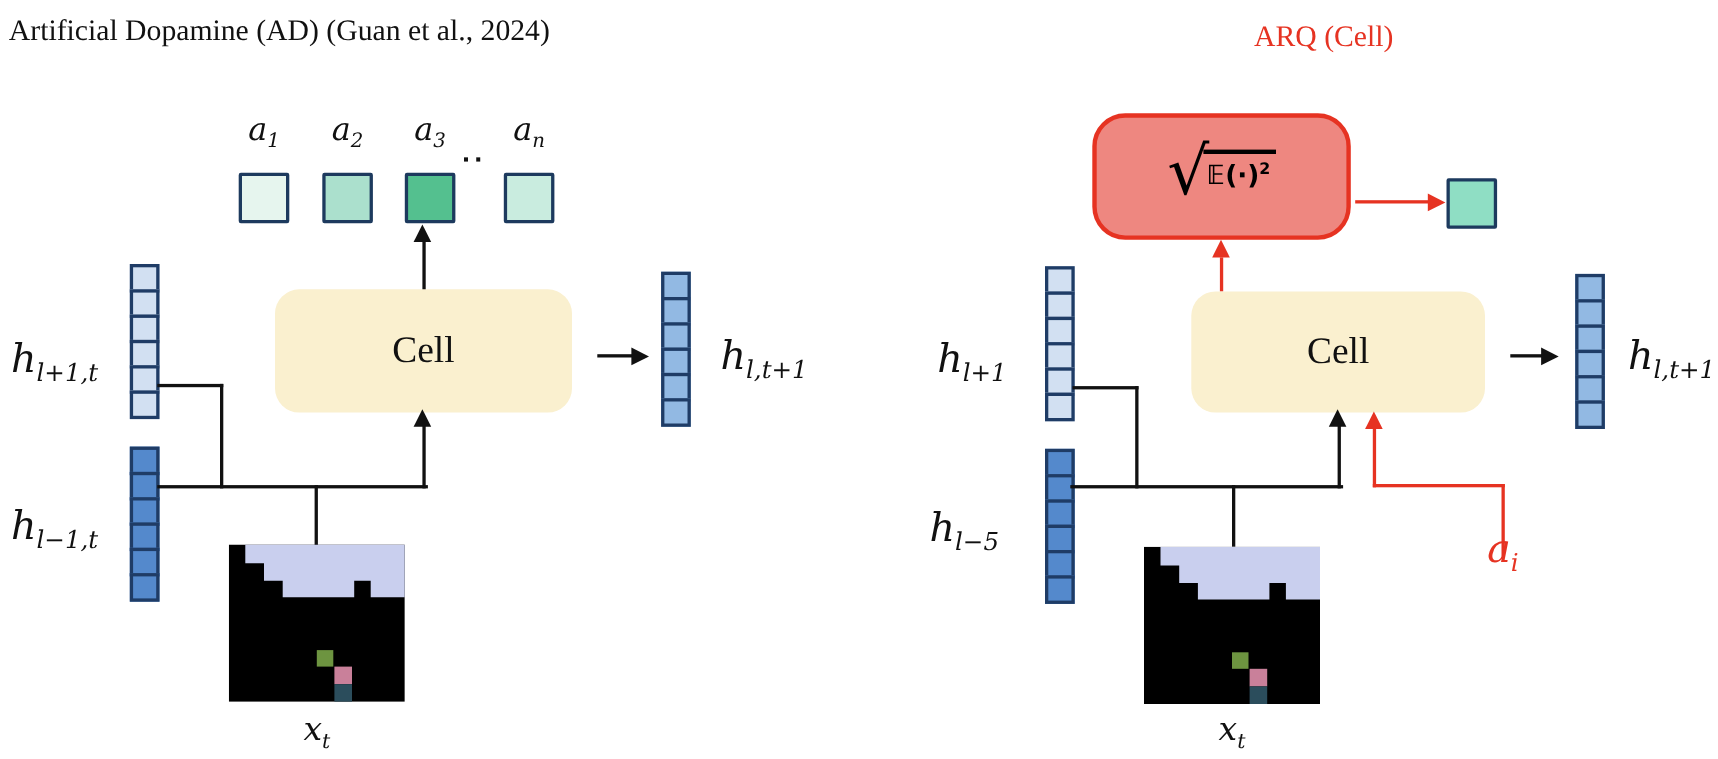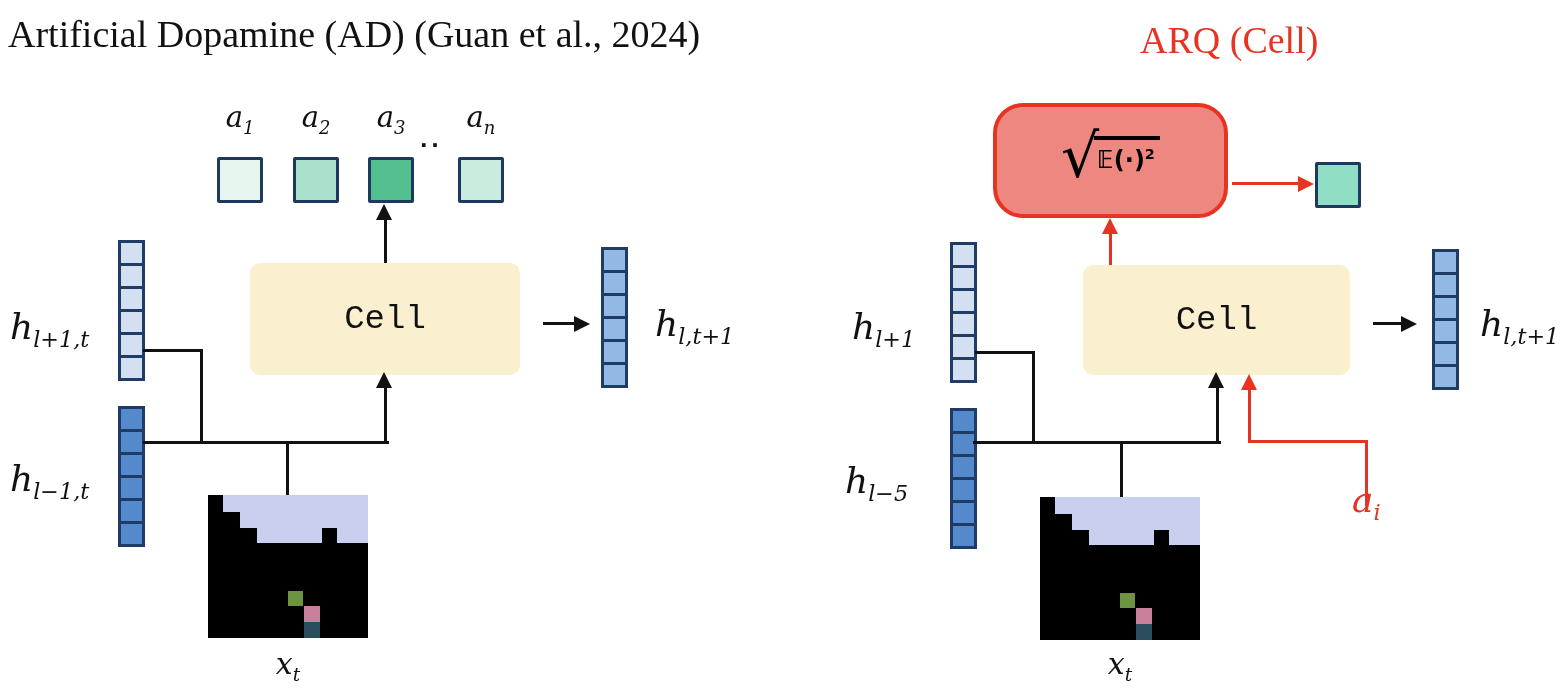--- a/index.html
+++ b/index.html
@@ -1,19 +1,19 @@
 <!DOCTYPE html>
 <html style="--accent-red: #e63322; --red-box-fill: #ee8780; --cell-fill: #faf0cf; --light-vector-fill: #d2e0f2; --dark-vector-fill: #5489cc; --output-vector-fill: #92b9e3; --vector-border: #1f3c66; --square-border: #1d3a5e; --reward-square-fill: #8fdec4; --line-black: #111111; --game-sky: #c9cfee; --game-bg: #000000; --game-green: #6d9440; --game-pink: #c9809a; --game-teal: #2b4d5c;"><head>
 <meta charset="utf-8">
 <style>
   html,body{margin:0;padding:0;background:#fff;}
   .canvas{position:relative;width:1562px;height:690px;background:#ffffff;overflow:hidden;
           font-family:"Liberation Sans",sans-serif;}
 
-  .title{position:absolute;font-family:"Liberation Serif",serif;font-size:38px;color:#111;
+  .title{position:absolute;font-family:"Liberation Serif",serif;font-size:27px;color:#111;
          white-space:nowrap;}
   .title.red{color:var(--accent-red);}
 
   
   .m{position:absolute;font-family:"DejaVu Serif",serif;font-style:italic;font-size:36px;
      color:#111;white-space:nowrap;}
   .m sub{font-size:.62em;font-style:italic;}
   .m.red{color:var(--accent-red);}
   .alabel{position:absolute;width:46px;text-align:center;top:100px;font-family:"DejaVu Serif",serif;
           font-style:italic;font-size:29px;color:#111;}
@@ -38,23 +38,23 @@
 
   
   .vector{position:absolute;width:27px;}
   .vcell{box-sizing:border-box;width:27px;height:26px;border:3px solid var(--vector-border);}
   .vcell + .vcell{margin-top:-3px;}
   .vector.light .vcell{background:var(--light-vector-fill);}
   .vector.dark  .vcell{background:var(--dark-vector-fill);}
   .vector.out   .vcell{background:var(--output-vector-fill);}
 
   
-  .cellbox{position:absolute;background:var(--cell-fill);border-radius:10px;
+  .cellbox{position:absolute;background:var(--cell-fill);border-radius:22px;
            display:flex;align-items:center;justify-content:center;
-           font-family:Liberation Mono, monospace;font-size:34px;color:#111;}
+           font-family:Liberation Serif, serif;font-size:34px;color:#111;}
 
   
   .redbox{position:absolute;left:993px;top:103px;width:235px;height:115px;box-sizing:border-box;
           background:var(--red-box-fill);border:4px solid var(--accent-red);border-radius:30px;
           display:flex;align-items:center;justify-content:center;}
   .formula{display:flex;align-items:flex-start;color:#000;
            font-family:"DejaVu Sans",sans-serif;font-weight:bold;}
   .formula .radical{font-size:60px;line-height:1;font-weight:normal;margin-top:-10px;
                     margin-right:-5px;}
   .formula .radicand{border-top:4px solid #000;font-size:24px;padding:7px 5px 0 3px;line-height:1;}

